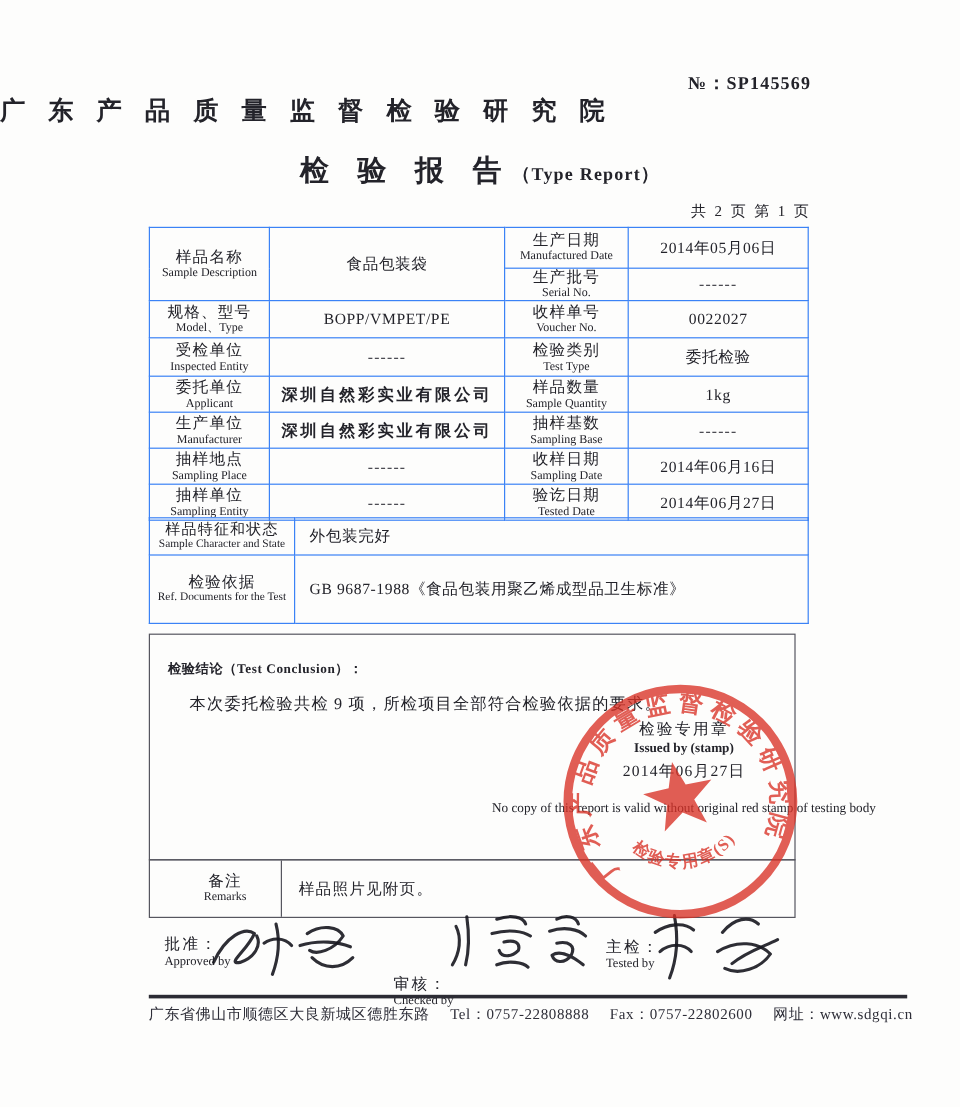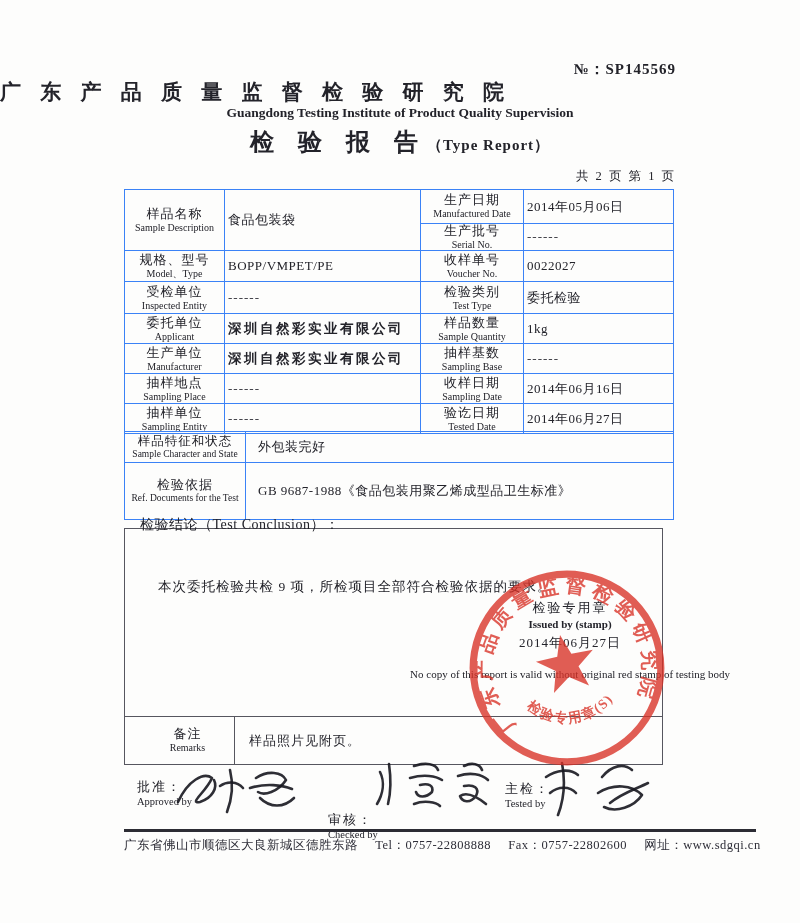--- a/index.html
+++ b/index.html
@@ -17,27 +17,27 @@
   .title-en{font-size:15px;font-weight:bold;letter-spacing:1px;}
   .page-info{top:168px;right:124px;font-size:12.5px;letter-spacing:2px;}
   
   table{border-collapse:collapse;table-layout:fixed;}
   td{border:1px solid #3b82f6;vertical-align:middle;padding:0 3px;overflow:hidden;}
   .t-main{top:189px;left:124px;width:549px;}
   .t-sub{top:420px;left:124px;width:549px;}
   .lbl{text-align:center;line-height:1.15;}
   .lbl .cn{font-size:13px;display:block;letter-spacing:1px;}
   .lbl .en{font-size:10px;display:block;}
-  .val{text-align:left;font-size:13px;letter-spacing:.5px;}
+  .val{text-align:center;font-size:13px;letter-spacing:.5px;}
   .val.left{text-align:left;padding-left:12px;}
   .val.company{font-weight:bold;letter-spacing:2.5px;font-size:13.5px;}
   .val.dash{letter-spacing:1px;color:#3a3a42;}
   
   .conclusion-box{top:528px;left:124px;width:539px;height:189px;border:1px solid #56565f;box-sizing:border-box;}
-  .conclusion-heading{top:516px;left:140px;font-size:14px;font-weight:normal;letter-spacing:.5px;}
+  .conclusion-heading{top:550px;left:140px;font-size:11px;font-weight:bold;letter-spacing:.5px;}
   .conclusion-body{top:578px;left:158px;font-size:13.5px;letter-spacing:1px;}
   
   .stamp-text{top:601px;left:368px;width:404px;text-align:center;z-index:2;line-height:1.0;}
   .st-issued-cn{font-size:13px;letter-spacing:2px;}
   .st-issued-en{font-size:11px;font-weight:bold;margin-top:5px;}
   .st-date{font-size:13px;margin-top:6px;letter-spacing:1px;}
   .st-warn-cn{font-size:13px;margin-top:4px;letter-spacing:1px;white-space:nowrap;}
   .st-warn-en{font-size:11px;margin-top:20px;white-space:nowrap;}
   .seal{top:566px;left:465px;width:204px;height:204px;z-index:3;}
   
@@ -55,21 +55,20 @@
   .footer-text{top:837px;left:124px;width:650px;font-size:12.5px;white-space:nowrap;color:#2e2e38;}
   .footer-text span{margin-right:14px;letter-spacing:.5px;}
 </style>
 </head>
 <body>
 
 <div class="page">
 
   <div class="abs report-no"><span>№：</span><span>SP145569</span></div>
   <div class="abs org-cn">广 东 产 品 质 量 监 督 检 验 研 究 院</div>
-  <div class="abs org-en">Guangdong Testing Institute of Product Quality Supervision</div>
   <div class="abs title-line">
     <span class="title-cn">检 验 报 告</span><span class="title-en">（Type Report）</span>
   </div>
   <div class="abs page-info">共 2 页 第 1 页</div>
 
   <table class="abs t-main">
     <colgroup>
         <col style="width:100px">
         <col style="width:196px">
         <col style="width:103px">

